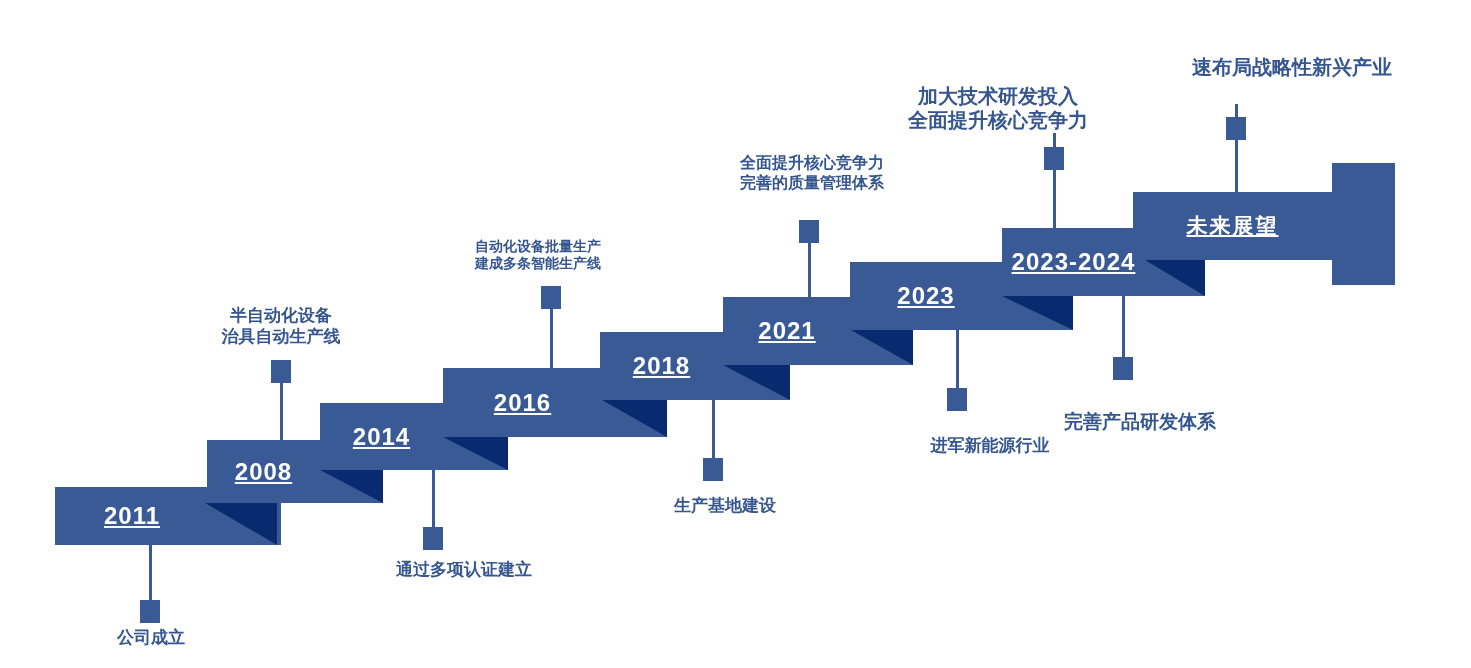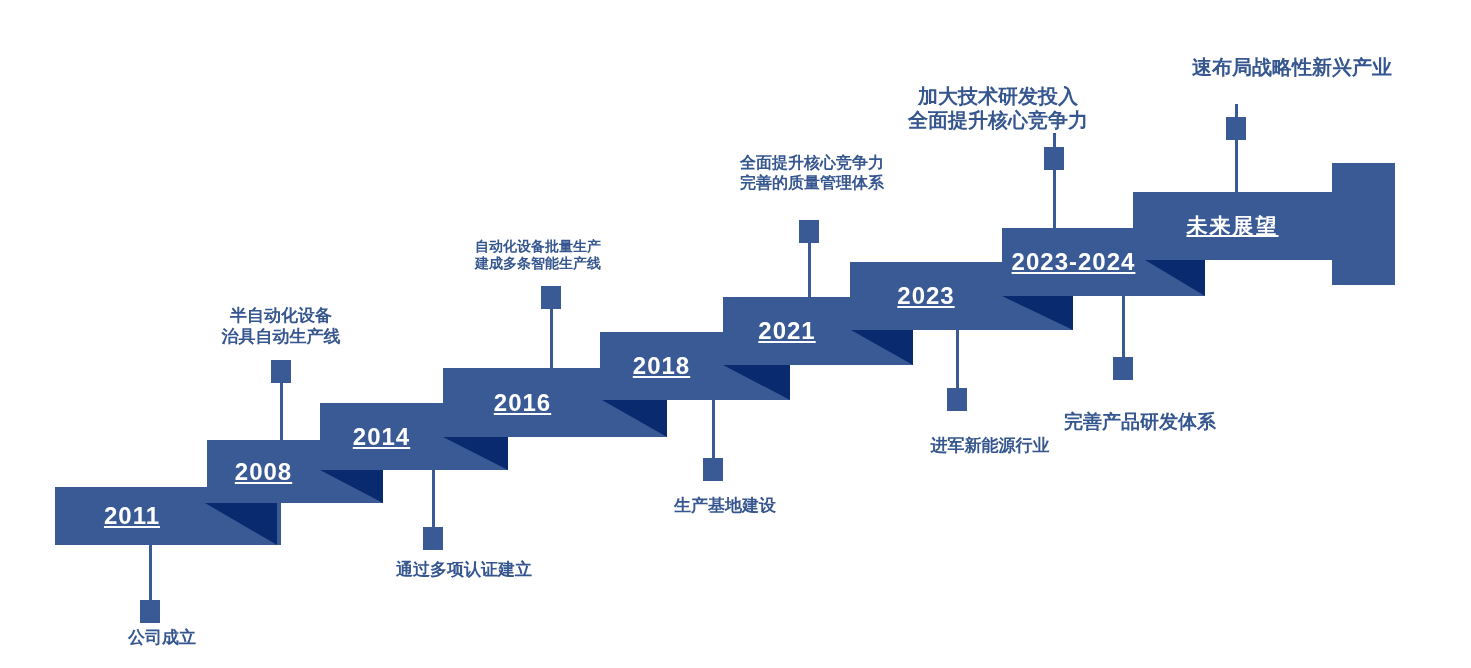--- a/index.html
+++ b/index.html
@@ -39,21 +39,21 @@
 </head>
 <body>
 
 <div id="stage">
     <div class="bar" style="left: 55px; top: 487px; width: 226px; height: 58px; padding-right: 72px; box-sizing: border-box;">
       <span class="year">2011</span>
     </div>
     <div class="fold" style="left: 205px; top: 503px; width: 72px; height: 42px;"></div>
     <div class="vline" style="left: 149px; top: 545px; height: 57px;"></div>
     <div class="sq" style="left: 140px; top: 600px;"></div>
-    <div class="lbl" style="left: 162px; top: 628px; font-size: 17px; text-align: right;">
+    <div class="lbl" style="left: 151px; top: 628px; font-size: 17px; text-align: right;">
       <div>公司成立</div>
     </div>
     <div class="bar" style="left: 207px; top: 440px; width: 176px; height: 63px; padding-right: 63px; box-sizing: border-box;">
       <span class="year">2008</span>
     </div>
     <div class="fold" style="left: 320px; top: 470px; width: 63px; height: 33px;"></div>
     <div class="vline" style="left: 280px; top: 381px; height: 59px;"></div>
     <div class="sq" style="left: 271px; top: 360px;"></div>
     <div class="lbl" style="left: 281px; top: 306px; font-size: 17px;">
       <div>半自动化设备</div>

